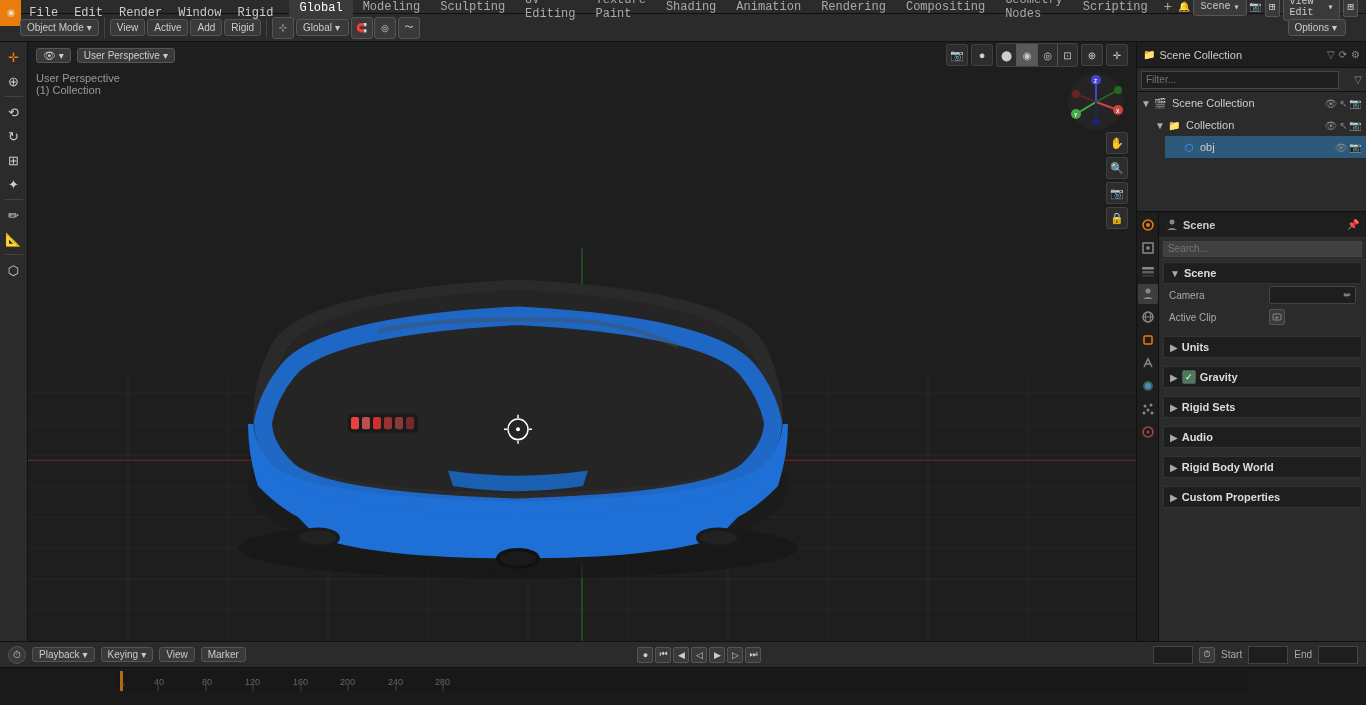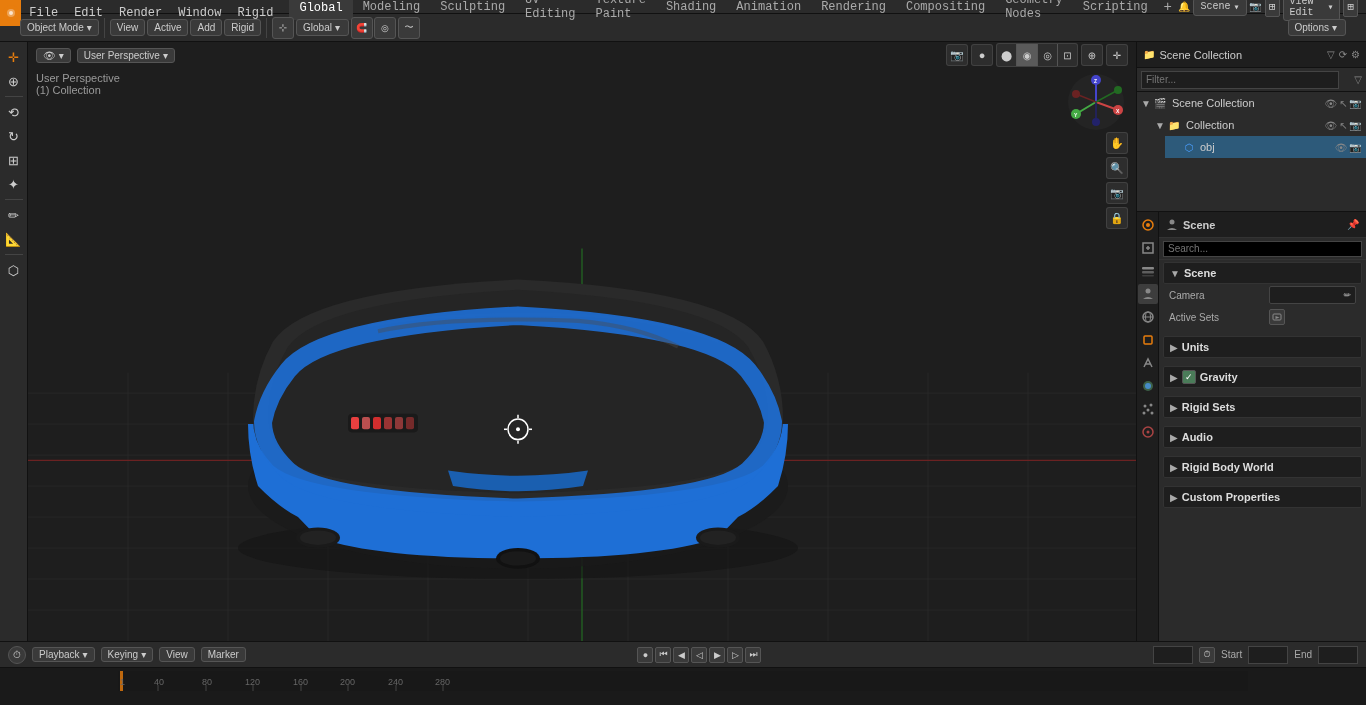--- a/index.html
+++ b/index.html
@@ -438,40 +438,40 @@
           <svg width="14" height="14" viewBox="0 0 14 14">
               <circle cx="7" cy="4" r="2.5" fill="#888"></circle>
               <path d="M2 12 Q7 8 12 12" fill="#888"></path>
             </svg>
           <span style="font-size:11px;color:#ccc;font-weight:bold;">Scene</span>
           <div class="spacer"></div>
           <span style="font-size:10px;color:#888;cursor:pointer;">📌</span>
         </div>
 
         <div style="height:22px;background:#2b2b2b;display:flex;align-items:center;padding:0 4px;border-bottom:1px solid #333;">
-          <input style="flex: 1 1 0%; height: 16px; background: #000000; border: 1px solid rgb(68, 68, 68); color: rgb(204, 204, 204); font-size: 10px; padding: 0px 4px;" placeholder="Search...">
+          <input style="flex: 1 1 0%; height: 16px; background: #404040; border: 1px solid rgb(68, 68, 68); color: rgb(204, 204, 204); font-size: 10px; padding: 0px 4px;" placeholder="Search...">
         </div>
 
         <div class="prop-section" style="padding:2px 4px;">
           <div class="prop-section-header">
             <span style="font-size:10px;color:#aaa;margin-right:4px;">▼</span>
             <span class="prop-section-title">Scene</span>
           </div>
 
           <div class="prop-row">
             <span class="prop-label">Camera</span>
             <div class="prop-field" style="flex:1;">
               <span class="prop-field-text"></span>
               <span class="prop-field-icon" style="font-size:9px;color:#aaa;">✏</span>
             </div>
           </div>
 
 
           <div class="prop-row">
-            <span class="prop-label">Active Sets</span>
+            <span class="prop-label">Active Clip</span>
             <div style="display:flex;align-items:center;gap:3px;flex:1;">
               <div style="width:16px;height:16px;background:#3a3a3a;border:1px solid #555;display:flex;align-items:center;justify-content:center;cursor:pointer;border-radius:2px;">
                 <svg width="10" height="10" viewBox="0 0 10 10">
                     <rect x="1" y="2" width="8" height="6" rx="1" fill="none" stroke="#888" stroke-width="1"></rect>
                     <polygon points="3.5,4 3.5,7 7.5,5.5" fill="#888"></polygon>
                   </svg>
               </div>
             </div>
           </div>
         </div>

